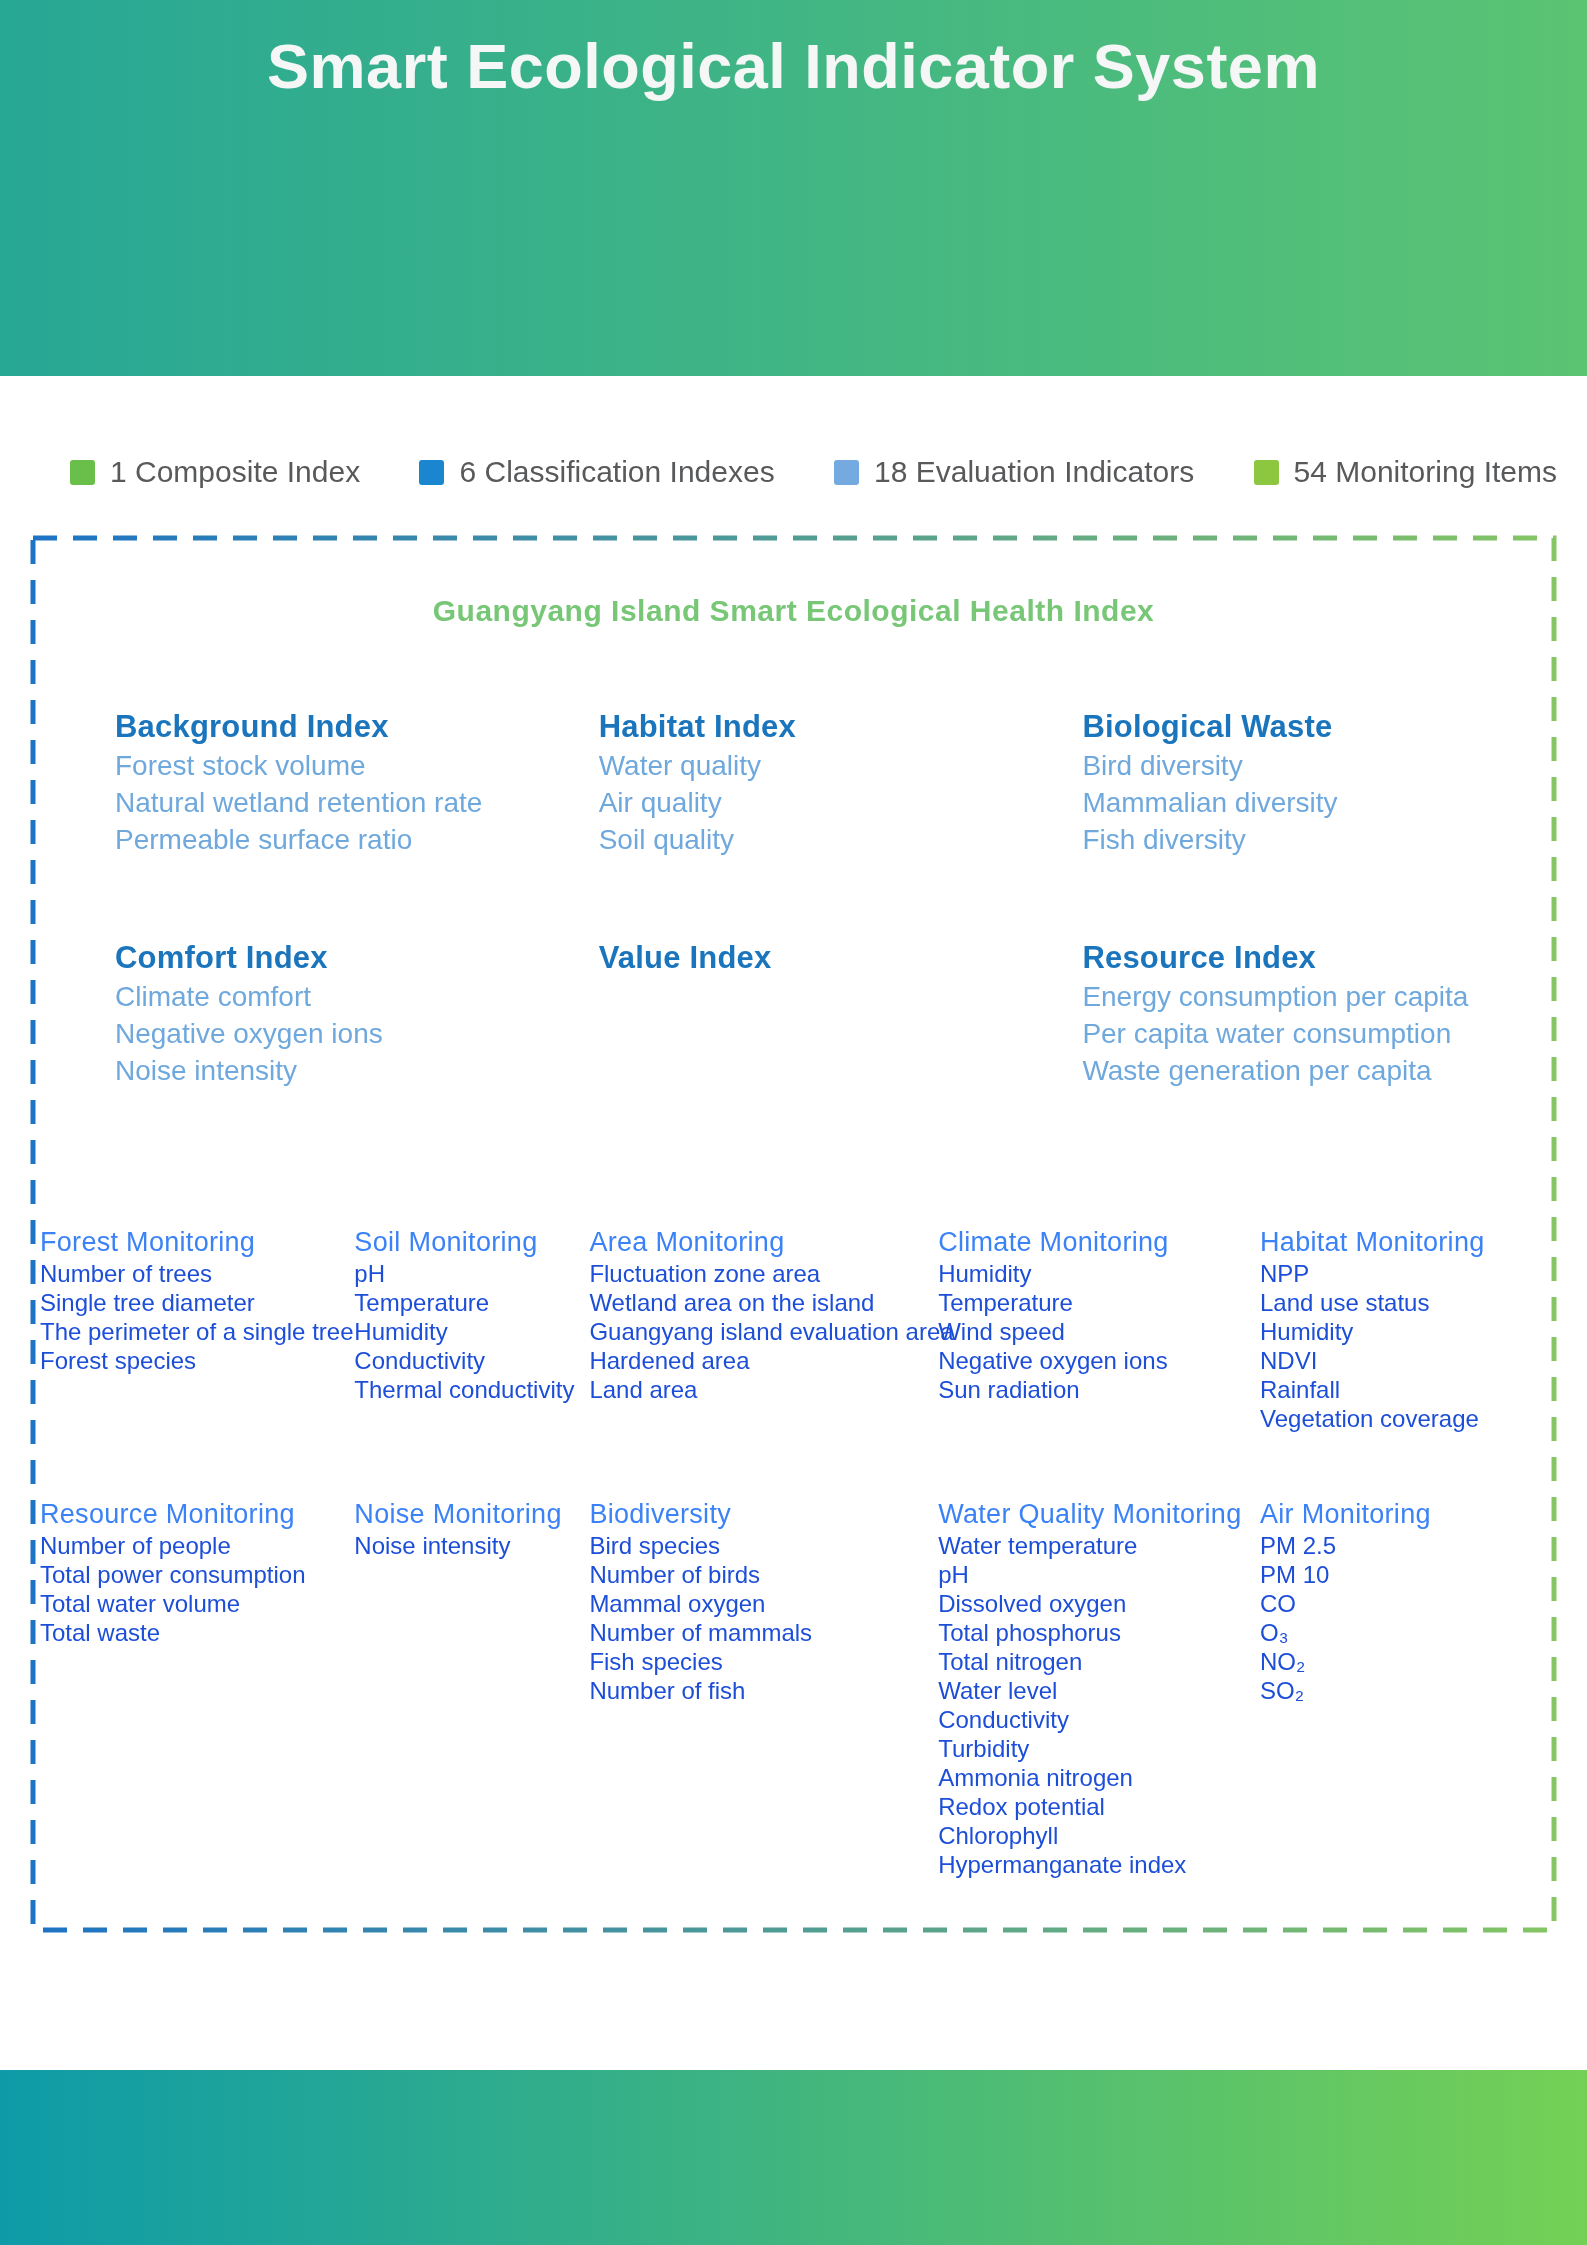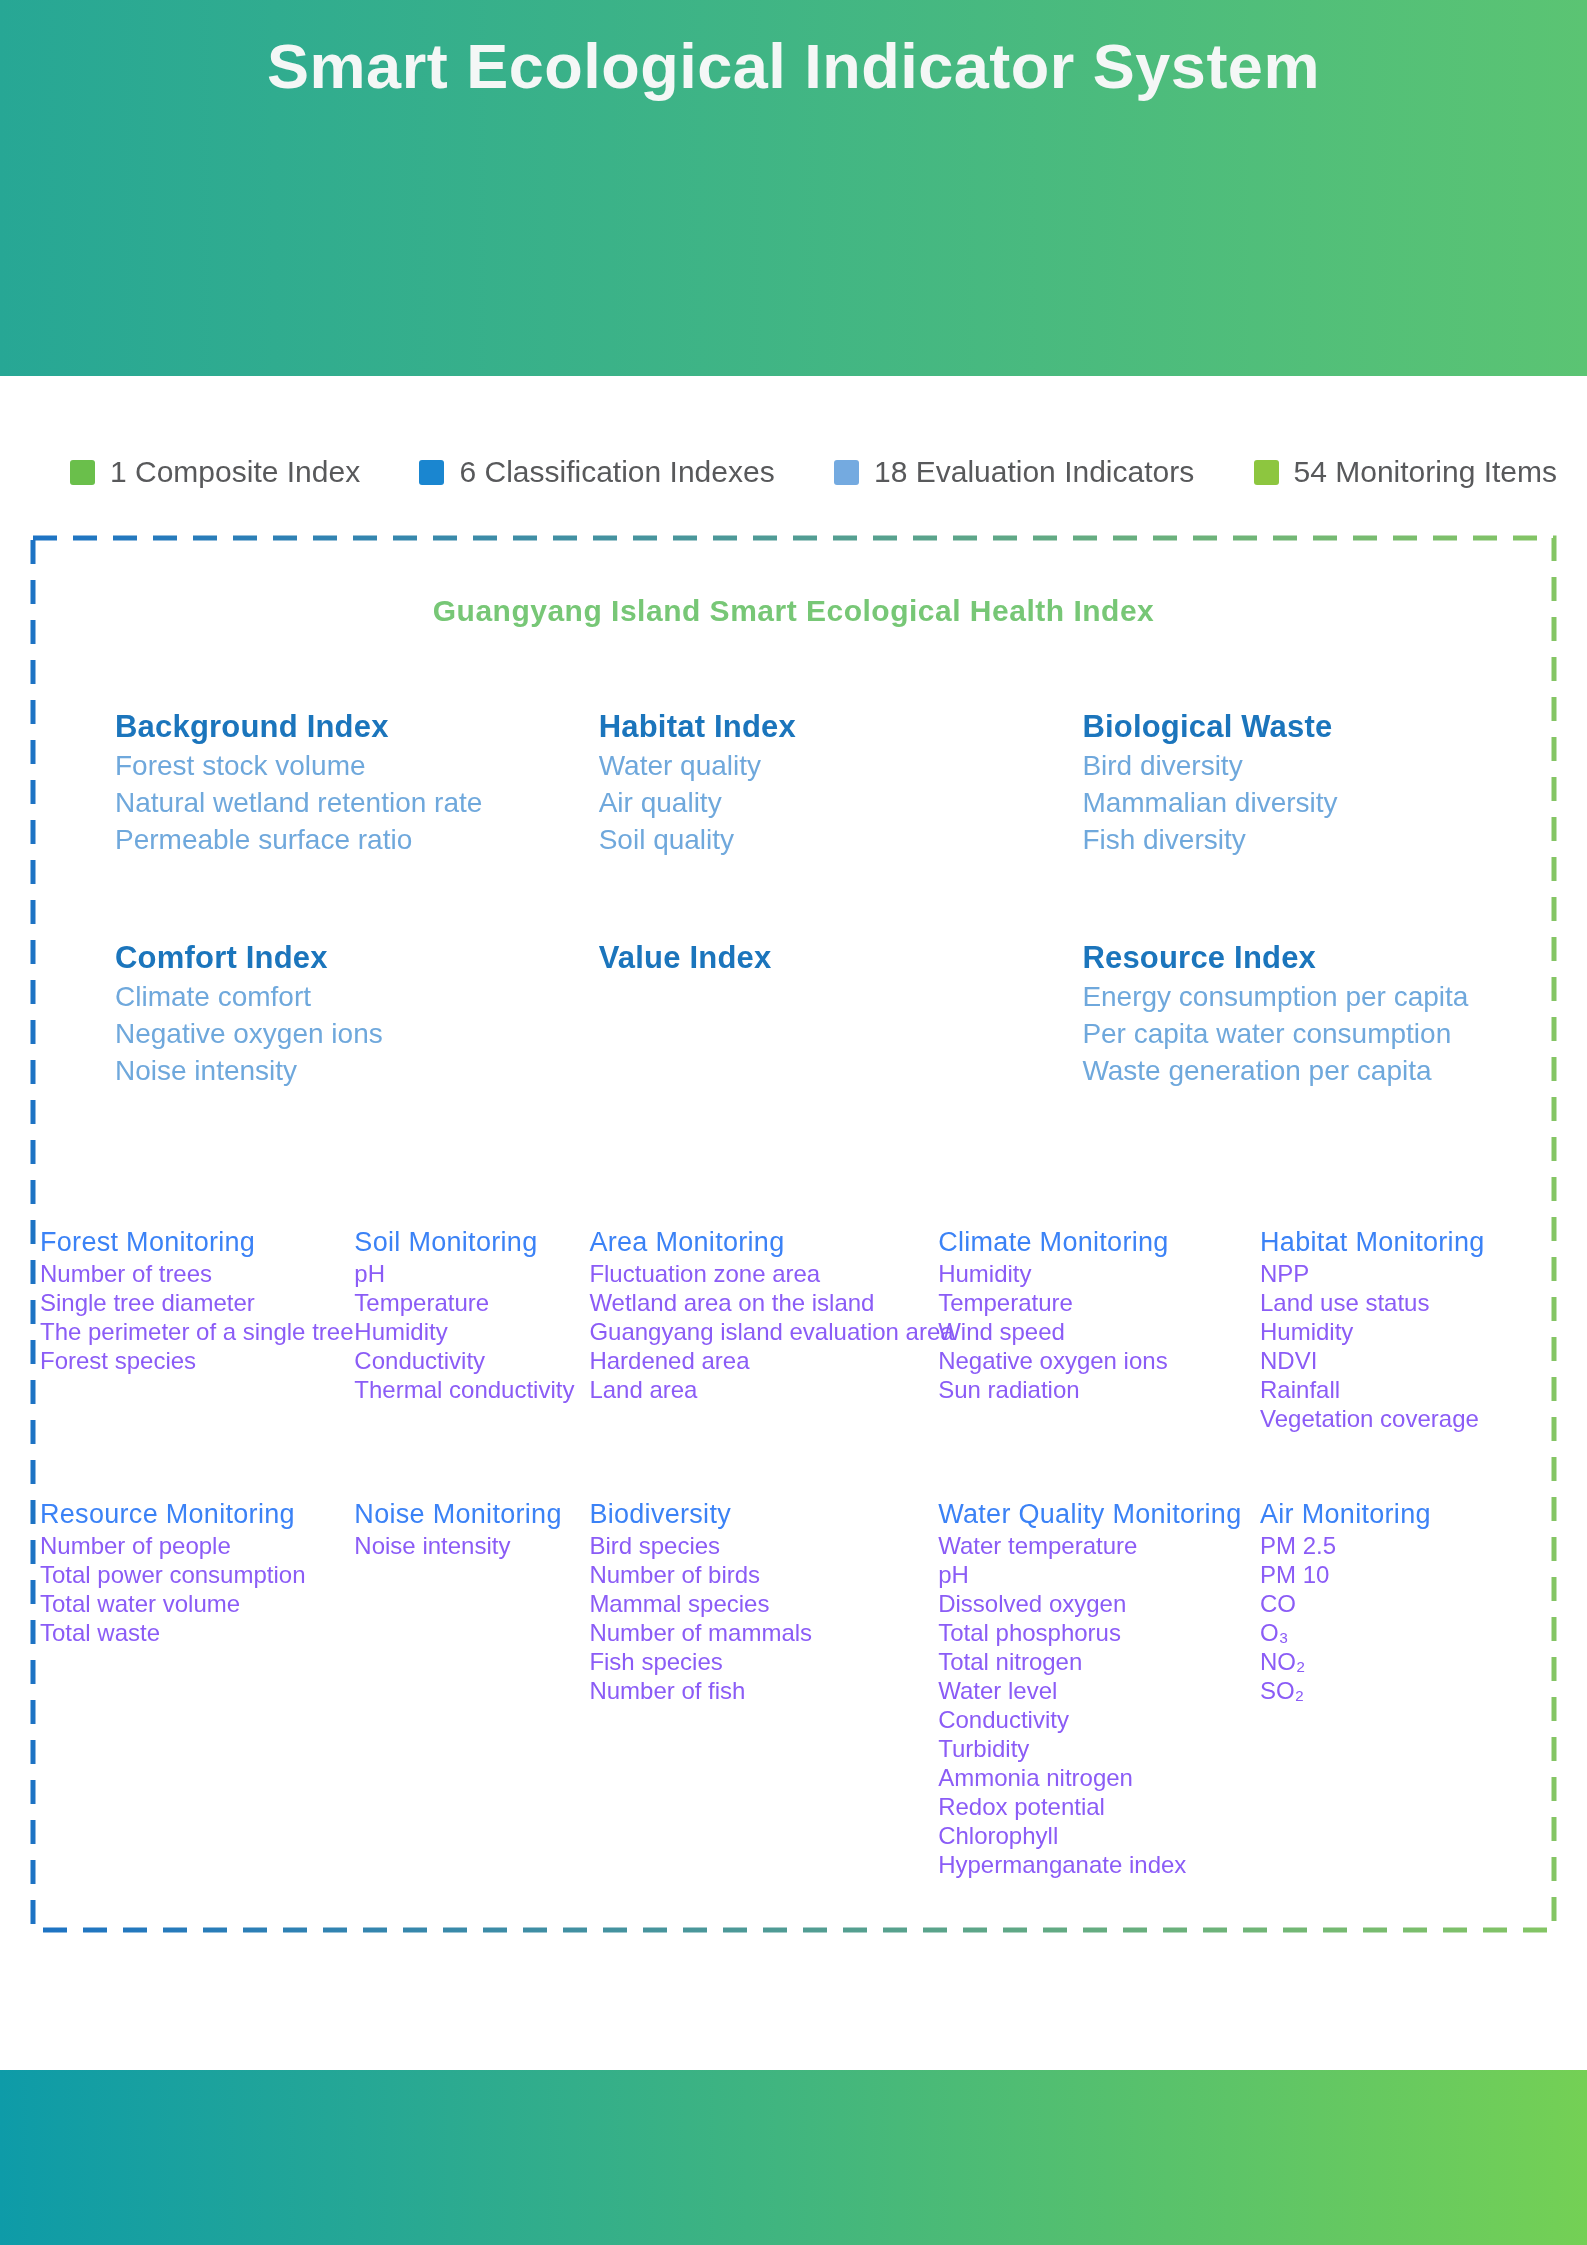--- a/index.html
+++ b/index.html
@@ -77,21 +77,21 @@
     display: grid;
     grid-template-columns: 21% 15.7% 23.3% 21.5% 18.5%;
     row-gap: 64px;
   }
   .mon-title {
     font-size: 27px; font-weight: 400; line-height: 34px;
     color: #3b82f6; letter-spacing: 0.3px; white-space: nowrap;
   }
   .mon-items > div {
     font-size: 24px; line-height: 29px;
-    color: #8b5cf6; white-space: nowrap;
+    color: #1d4ed8; white-space: nowrap;
   }
 
   
   .footer-bar {
     position: absolute; left: 0; top: 2070px;
     width: 1587px; height: 175px;
   }
 </style>
 </head>
 <body>
@@ -242,21 +242,21 @@
       <h4 class="mon-title">Noise Monitoring</h4>
       <div class="mon-items">
           <div>Noise intensity</div>
         </div>
     </div>
     <div class="mon-card">
       <h4 class="mon-title">Biodiversity</h4>
       <div class="mon-items">
           <div>Bird species</div>
           <div>Number of birds</div>
-          <div>Mammal species</div>
+          <div>Mammal oxygen</div>
           <div>Number of mammals</div>
           <div>Fish species</div>
           <div>Number of fish</div>
         </div>
     </div>
     <div class="mon-card">
       <h4 class="mon-title">Water Quality Monitoring</h4>
       <div class="mon-items">
           <div>Water temperature</div>
           <div>pH</div>

